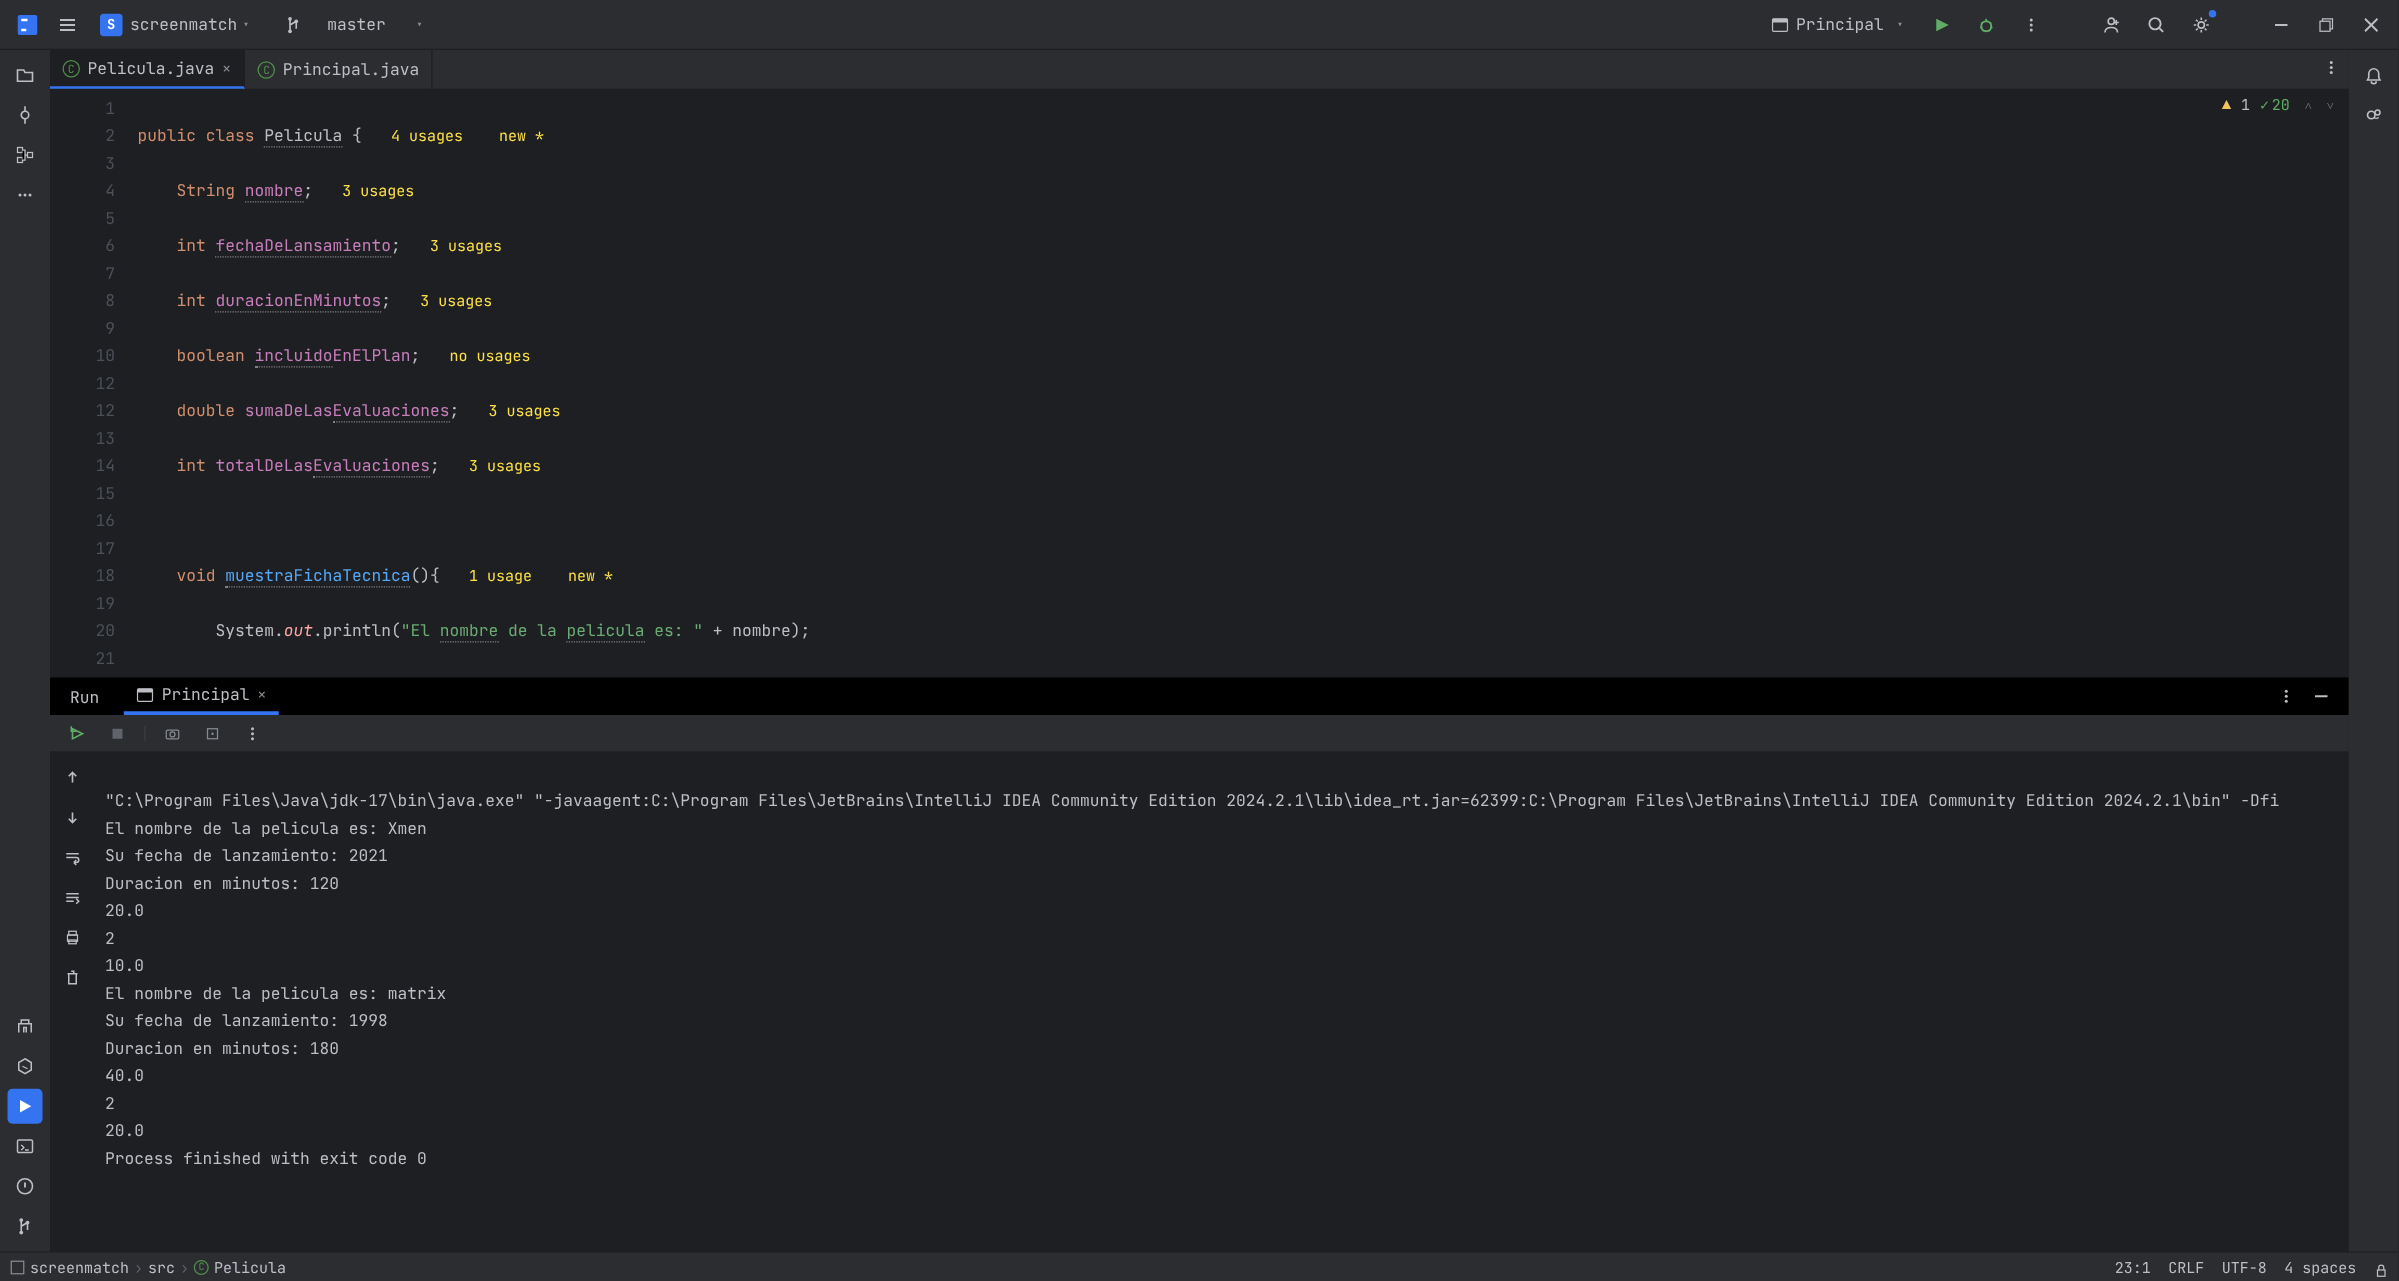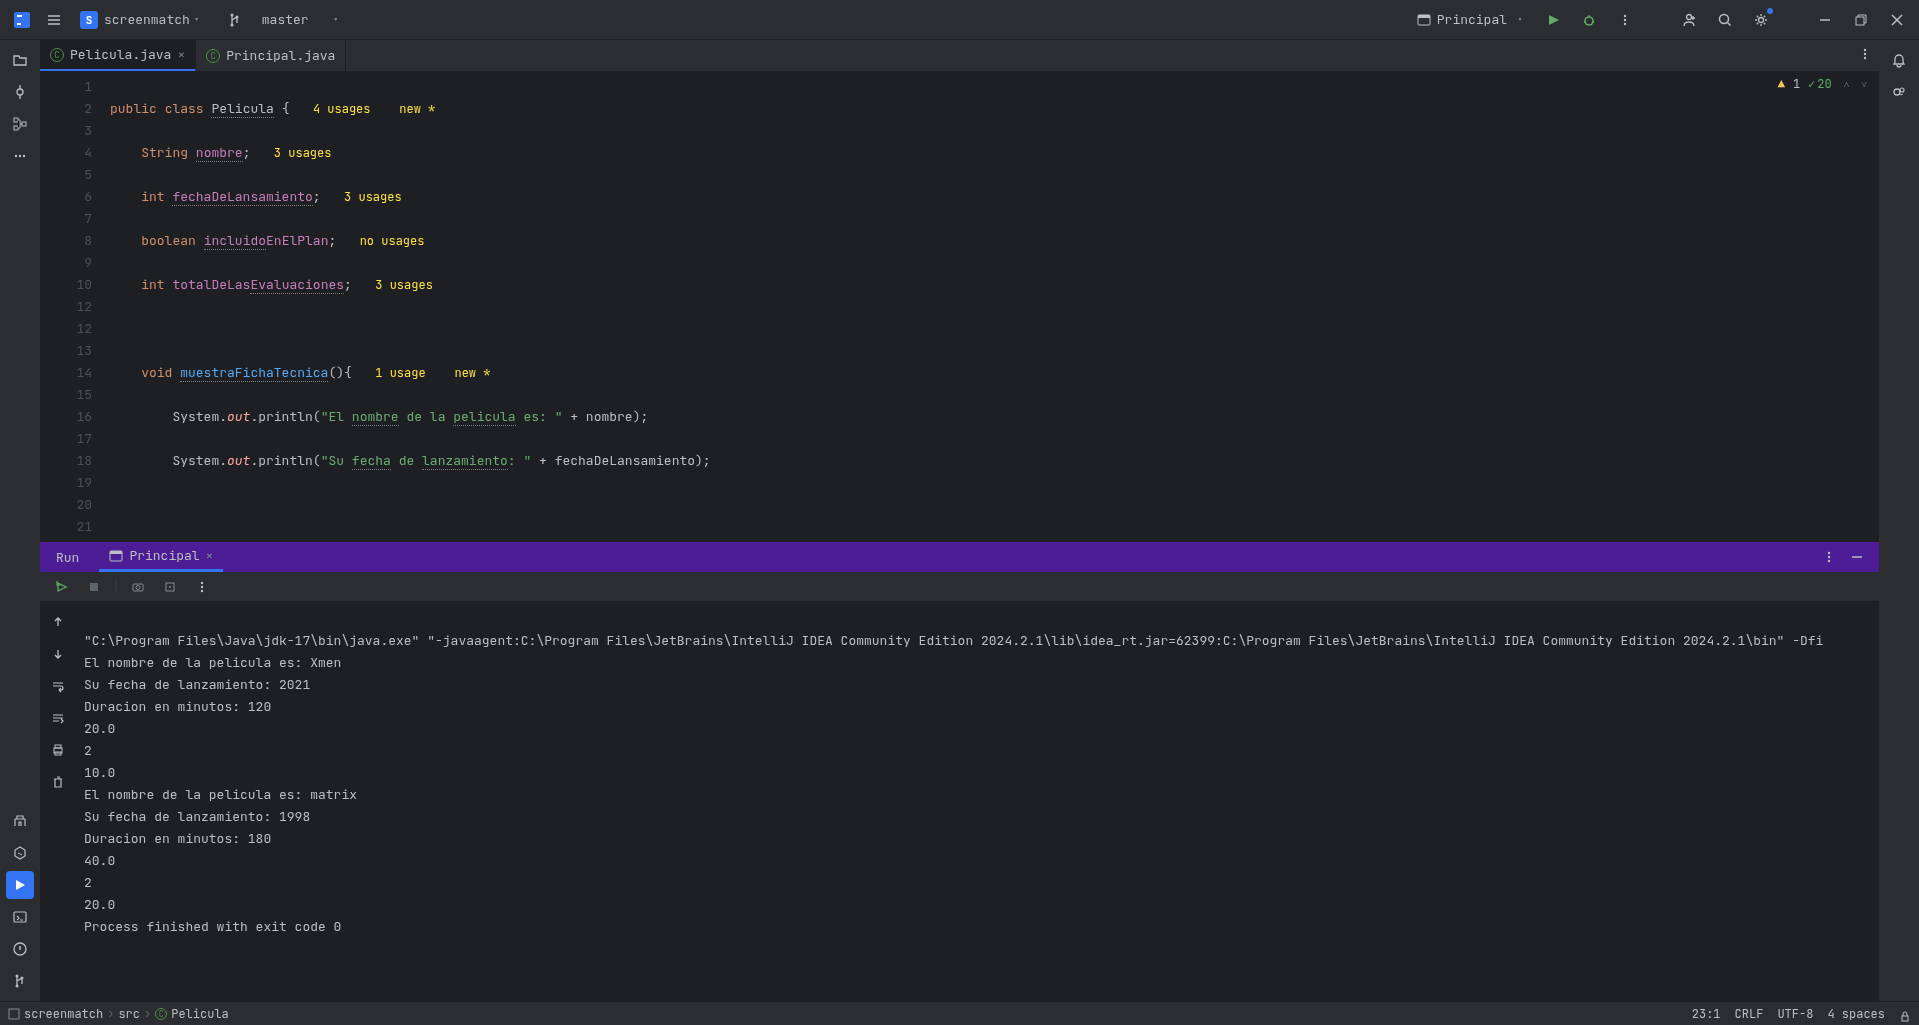--- a/index.html
+++ b/index.html
@@ -148,21 +148,21 @@
 }
 .warn-count { color: #f2c55c; }
 .ok-count { color: #5fad65; display: flex; align-items: center; gap: 2px; }
 .run-panel {
   height: 460px;
   display: flex; flex-direction: column;
   border-top: 1px solid #1e1f22;
 }
 .run-header {
   height: 30px;
-  background: #4c1d95;
+  background: #000000;
   display: flex; align-items: center;
   padding: 0 8px;
 }
 .run-tabs { display: flex; align-items: stretch; height: 100%; margin-left: 12px; }
 .run-tab-label { color: #bcbec4; padding: 0 8px; display: flex; align-items: center; }
 .run-tab {
   display: flex; align-items: center;
   padding: 0 10px; gap: 6px;
   border-bottom: 3px solid #3574f0;
   cursor: pointer;
@@ -438,21 +438,23 @@
           <div>18</div>
           <div>19</div>
           <div>20</div>
           <div>21</div>
           <div>22</div>
       </div>
       <div class="code-area">
 <div><span class="kw">public</span> <span class="kw">class</span> <span class="cls">Pelicula</span> <span class="punct">{</span>   <span class="hint">4 usages    new *</span></div>
 <div>    <span class="type">String</span> <span class="field">nombre</span><span class="punct">;</span>   <span class="hint">3 usages</span></div>
 <div>    <span class="kw">int</span> <span class="field">fechaDeLansamiento</span><span class="punct">;</span>   <span class="hint">3 usages</span></div>
+<div>    <span class="kw">int</span> <span class="field">duracionEnMinutos</span><span class="punct">;</span>   <span class="hint">3 usages</span></div>
 <div>    <span class="kw">boolean</span> <span class="field">incluido</span><span class="field-plain">EnElPlan</span><span class="punct">;</span>   <span class="hint">no usages</span></div>
+<div>    <span class="kw">double</span> <span class="field-plain">sumaDeLas</span><span class="field">Evaluaciones</span><span class="punct">;</span>   <span class="hint">3 usages</span></div>
 <div>    <span class="kw">int</span> <span class="field-plain">totalDeLas</span><span class="field">Evaluaciones</span><span class="punct">;</span>   <span class="hint">3 usages</span></div>
 <div> </div>
 <div>    <span class="kw">void</span> <span class="method">muestraFichaTecnica</span><span class="punct">(){</span>   <span class="hint">1 usage    new *</span></div>
 <div>        <span class="punct">System.</span><span class="static-field">out</span><span class="punct">.println(</span><span class="str">"El </span><span class="str-u">nombre</span><span class="str"> de la </span><span class="str-u">pelicula</span><span class="str"> es: "</span><span class="punct"> + nombre);</span></div>
 <div>        <span class="punct">System.</span><span class="static-field">out</span><span class="punct">.println(</span><span class="str">"Su </span><span class="str-u">fecha</span><span class="str"> de </span><span class="str-u">lanzamiento</span><span class="str">: "</span><span class="punct"> + fechaDeLansamiento);</span></div>
 
 
 
 
 

